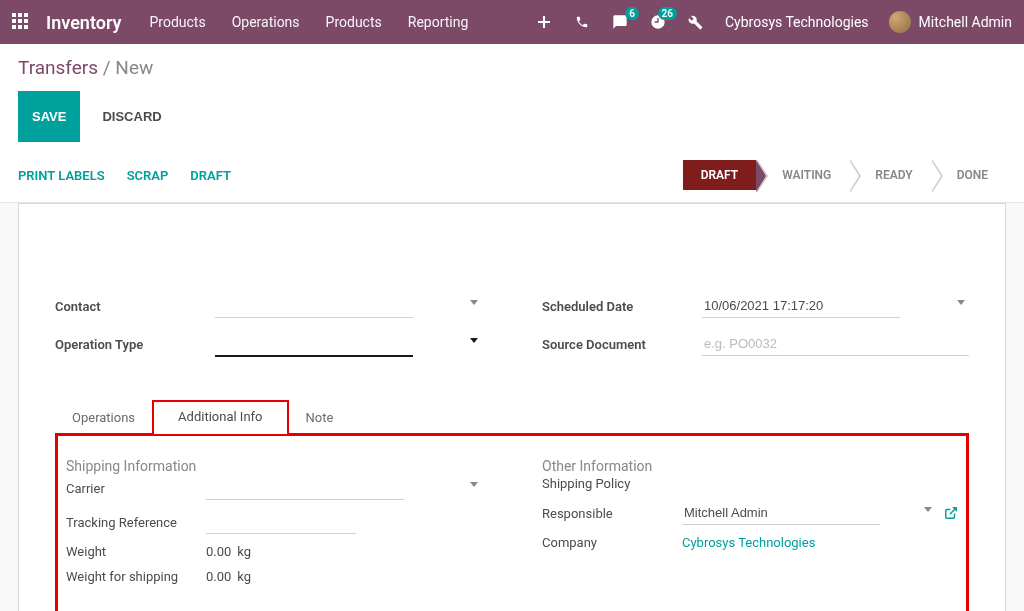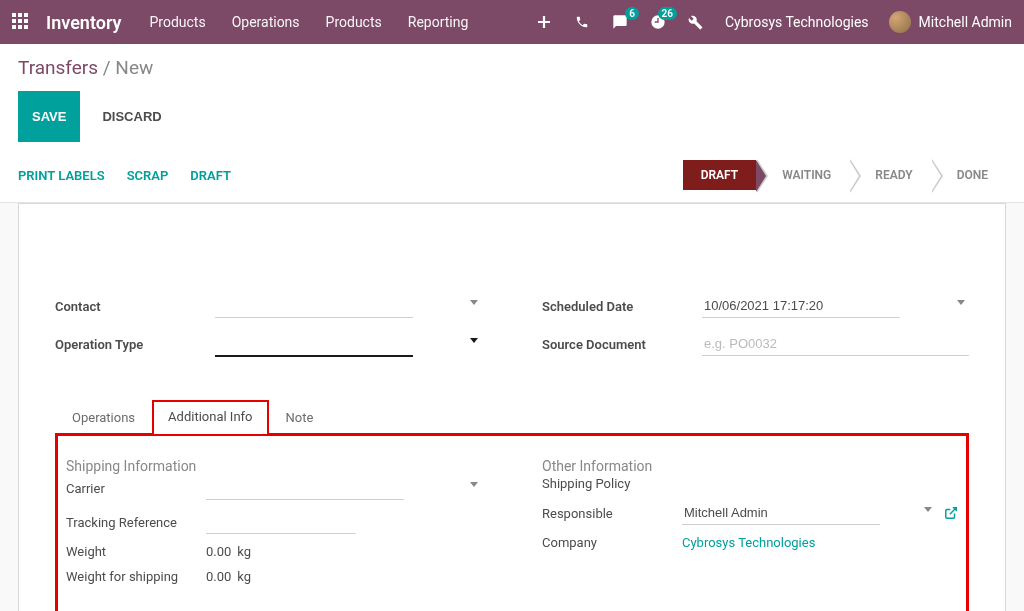--- a/index.html
+++ b/index.html
@@ -50,21 +50,21 @@
 .field .input.required { border-bottom:2px solid #1a1a1a; }
 .field .input-wrap { flex:1; position:relative; }
 .field .caret { position:absolute; right:4px; top:6px; width:0; height:0; border-left:4px solid transparent; border-right:4px solid transparent; border-top:5px solid #888; pointer-events:none; }
 .field .value { font-size:13px; color:#4c4c4c; }
 .field input::placeholder { color:#bbb; }
 
 
 .tabs { display:flex; margin: 28px 0 0; border-bottom:1px solid #d8d8d8; }
 .tab { padding: 9px 16px; font-size:13px; color:#6c6c6c; cursor:pointer; border:1px solid transparent; border-bottom:none; position:relative; top:1px; }
 .tab.active { border-color:#d8d8d8; background:#fff; color:#4c4c4c; }
-.tab-highlight { border:2px solid #e60000 !important; border-bottom:none !important; padding:7px 14px; }
+.tab-highlight { border:2px solid #e60000 !important; border-bottom:none !important; padding:7px 24px; }
 
 
 .panel-highlight { border:3px solid #e60000; padding: 22px 8px 24px; margin-top:-1px; }
 .section-title { font-size:14px; color:#888; margin-bottom: 2px; }
 .panel-highlight .field label { width:140px; font-weight:400; }
 .panel-highlight .field { margin-bottom: 10px; }
 .link-text { color:#00a09d; cursor:pointer; }
 .ext-icon { color:#00a09d; cursor:pointer; margin-left:8px; }
 
 svg { display:block; }

